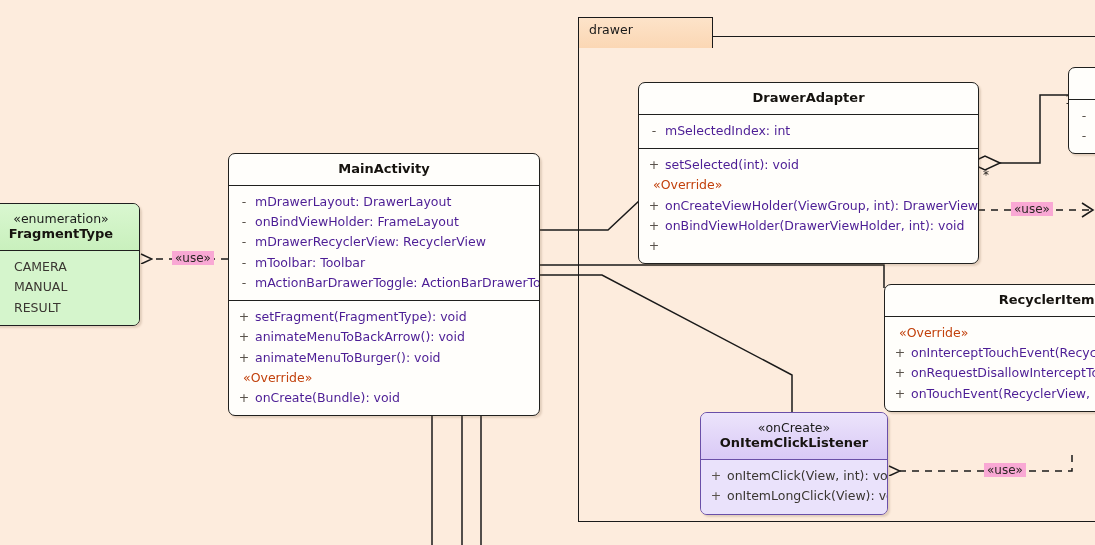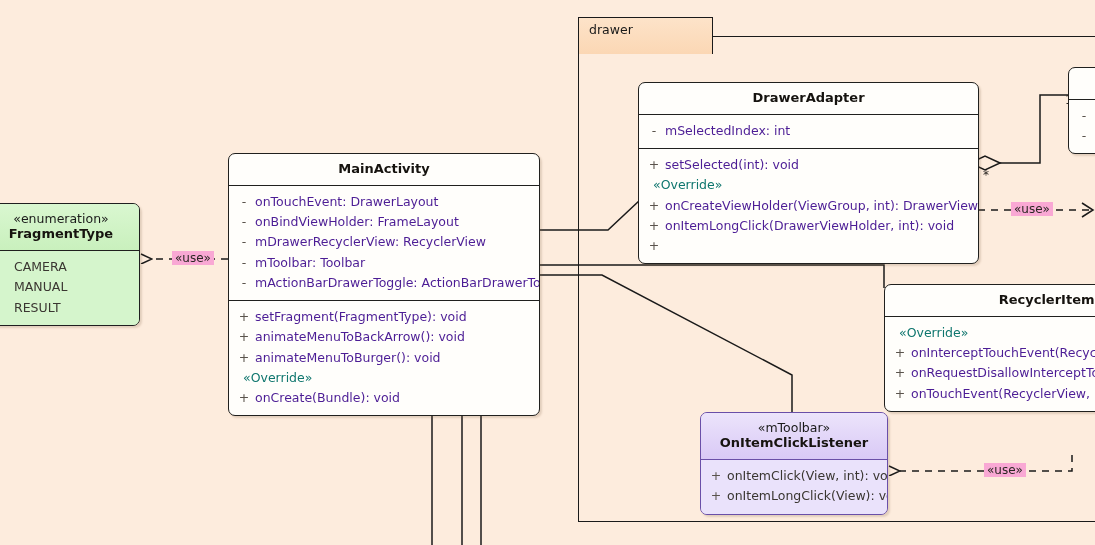--- a/index.html
+++ b/index.html
@@ -86,21 +86,21 @@
     white-space: nowrap;
   }
   .row .vis {
     width: 22px;
     flex: 0 0 22px;
     text-align: center;
     color: #5a534c;
   }
   .row .txt { color: #4c1d95; }
   .row.stereo-row .txt {
-    color: #0f766e;
+    color: #c2410c;
     padding-left: 4px;
   }
   .row.stereo-row .vis { width: 6px; flex: 0 0 6px; }
 
   
   .node.enum {
     background: #d4f5cb;
     border-color: #1f1f1f;
   }
   .node.enum .hdr {
@@ -132,21 +132,21 @@
     color: #2a2622;
     white-space: nowrap;
   }
 </style>
 </head>
 <body>
 
 <div id="canvas">
 
   <div class="pkg-body" style="left:578px; top:36px; width:640px; height:486px;"></div>
-  <div class="pkg-tab" style="left:578px; top:17px; width:135px; height:37px;">
+  <div class="pkg-tab" style="left:578px; top:17px; width:135px; height:31px;">
     <span>drawer</span>
   </div>
 
   <svg class="edges">
     <defs>
       <marker id="openArrowL" markerWidth="14" markerHeight="14" refX="1" refY="5" orient="auto" markerUnits="userSpaceOnUse">
         <path d="M 12,0 L 1,5 L 12,10" fill="none" stroke="#1a1a1a" stroke-width="1.5"></path>
       </marker>
       <marker id="openArrowR" markerWidth="14" markerHeight="14" refX="12" refY="5" orient="auto" markerUnits="userSpaceOnUse">
         <path d="M 1,0 L 12,5 L 1,10" fill="none" stroke="#1a1a1a" stroke-width="1.5"></path>
@@ -218,21 +218,21 @@
     </div>
   </div>
 
   <div class="node" style="left:228px; top:153px; width:312px;border-radius:7px;">
     <div class="hdr">
       <span class="cname">MainActivity</span>
     </div>
     <div class="cmp">
       <div class="row">
         <span class="vis">-</span>
-        <span class="txt">onTouchEvent: DrawerLayout</span>
+        <span class="txt">mDrawerLayout: DrawerLayout</span>
       </div>
       <div class="row">
         <span class="vis">-</span>
         <span class="txt">onBindViewHolder: FrameLayout</span>
       </div>
       <div class="row">
         <span class="vis">-</span>
         <span class="txt">mDrawerRecyclerView: RecyclerView</span>
       </div>
       <div class="row">
@@ -286,21 +286,21 @@
       <div class="row stereo-row">
         <span class="vis"></span>
         <span class="txt">«Override»</span>
       </div>
       <div class="row">
         <span class="vis">+</span>
         <span class="txt">onCreateViewHolder(ViewGroup, int): DrawerViewHolder</span>
       </div>
       <div class="row">
         <span class="vis">+</span>
-        <span class="txt">onItemLongClick(DrawerViewHolder, int): void</span>
+        <span class="txt">onBindViewHolder(DrawerViewHolder, int): void</span>
       </div>
       <div class="row">
         <span class="vis">+</span>
       </div>
     </div>
   </div>
 
   <div class="node" style="left:1068px; top:67px; width:150px;">
     <div class="hdr">
       <span class="cname">D</span>
@@ -336,21 +336,21 @@
       </div>
       <div class="row">
         <span class="vis">+</span>
         <span class="txt">onTouchEvent(RecyclerView, MotionEvent): void</span>
       </div>
     </div>
   </div>
 
   <div class="node iface" style="left:700px; top:412px; width:188px;">
     <div class="hdr">
-      <span class="stereo">«mToolbar»</span>
+      <span class="stereo">«onCreate»</span>
       <span class="cname">OnItemClickListener</span>
     </div>
     <div class="cmp">
       <div class="row">
         <span class="vis">+</span>
         <span class="txt">onItemClick(View, int): void</span>
       </div>
       <div class="row">
         <span class="vis">+</span>
         <span class="txt">onItemLongClick(View): void</span>

